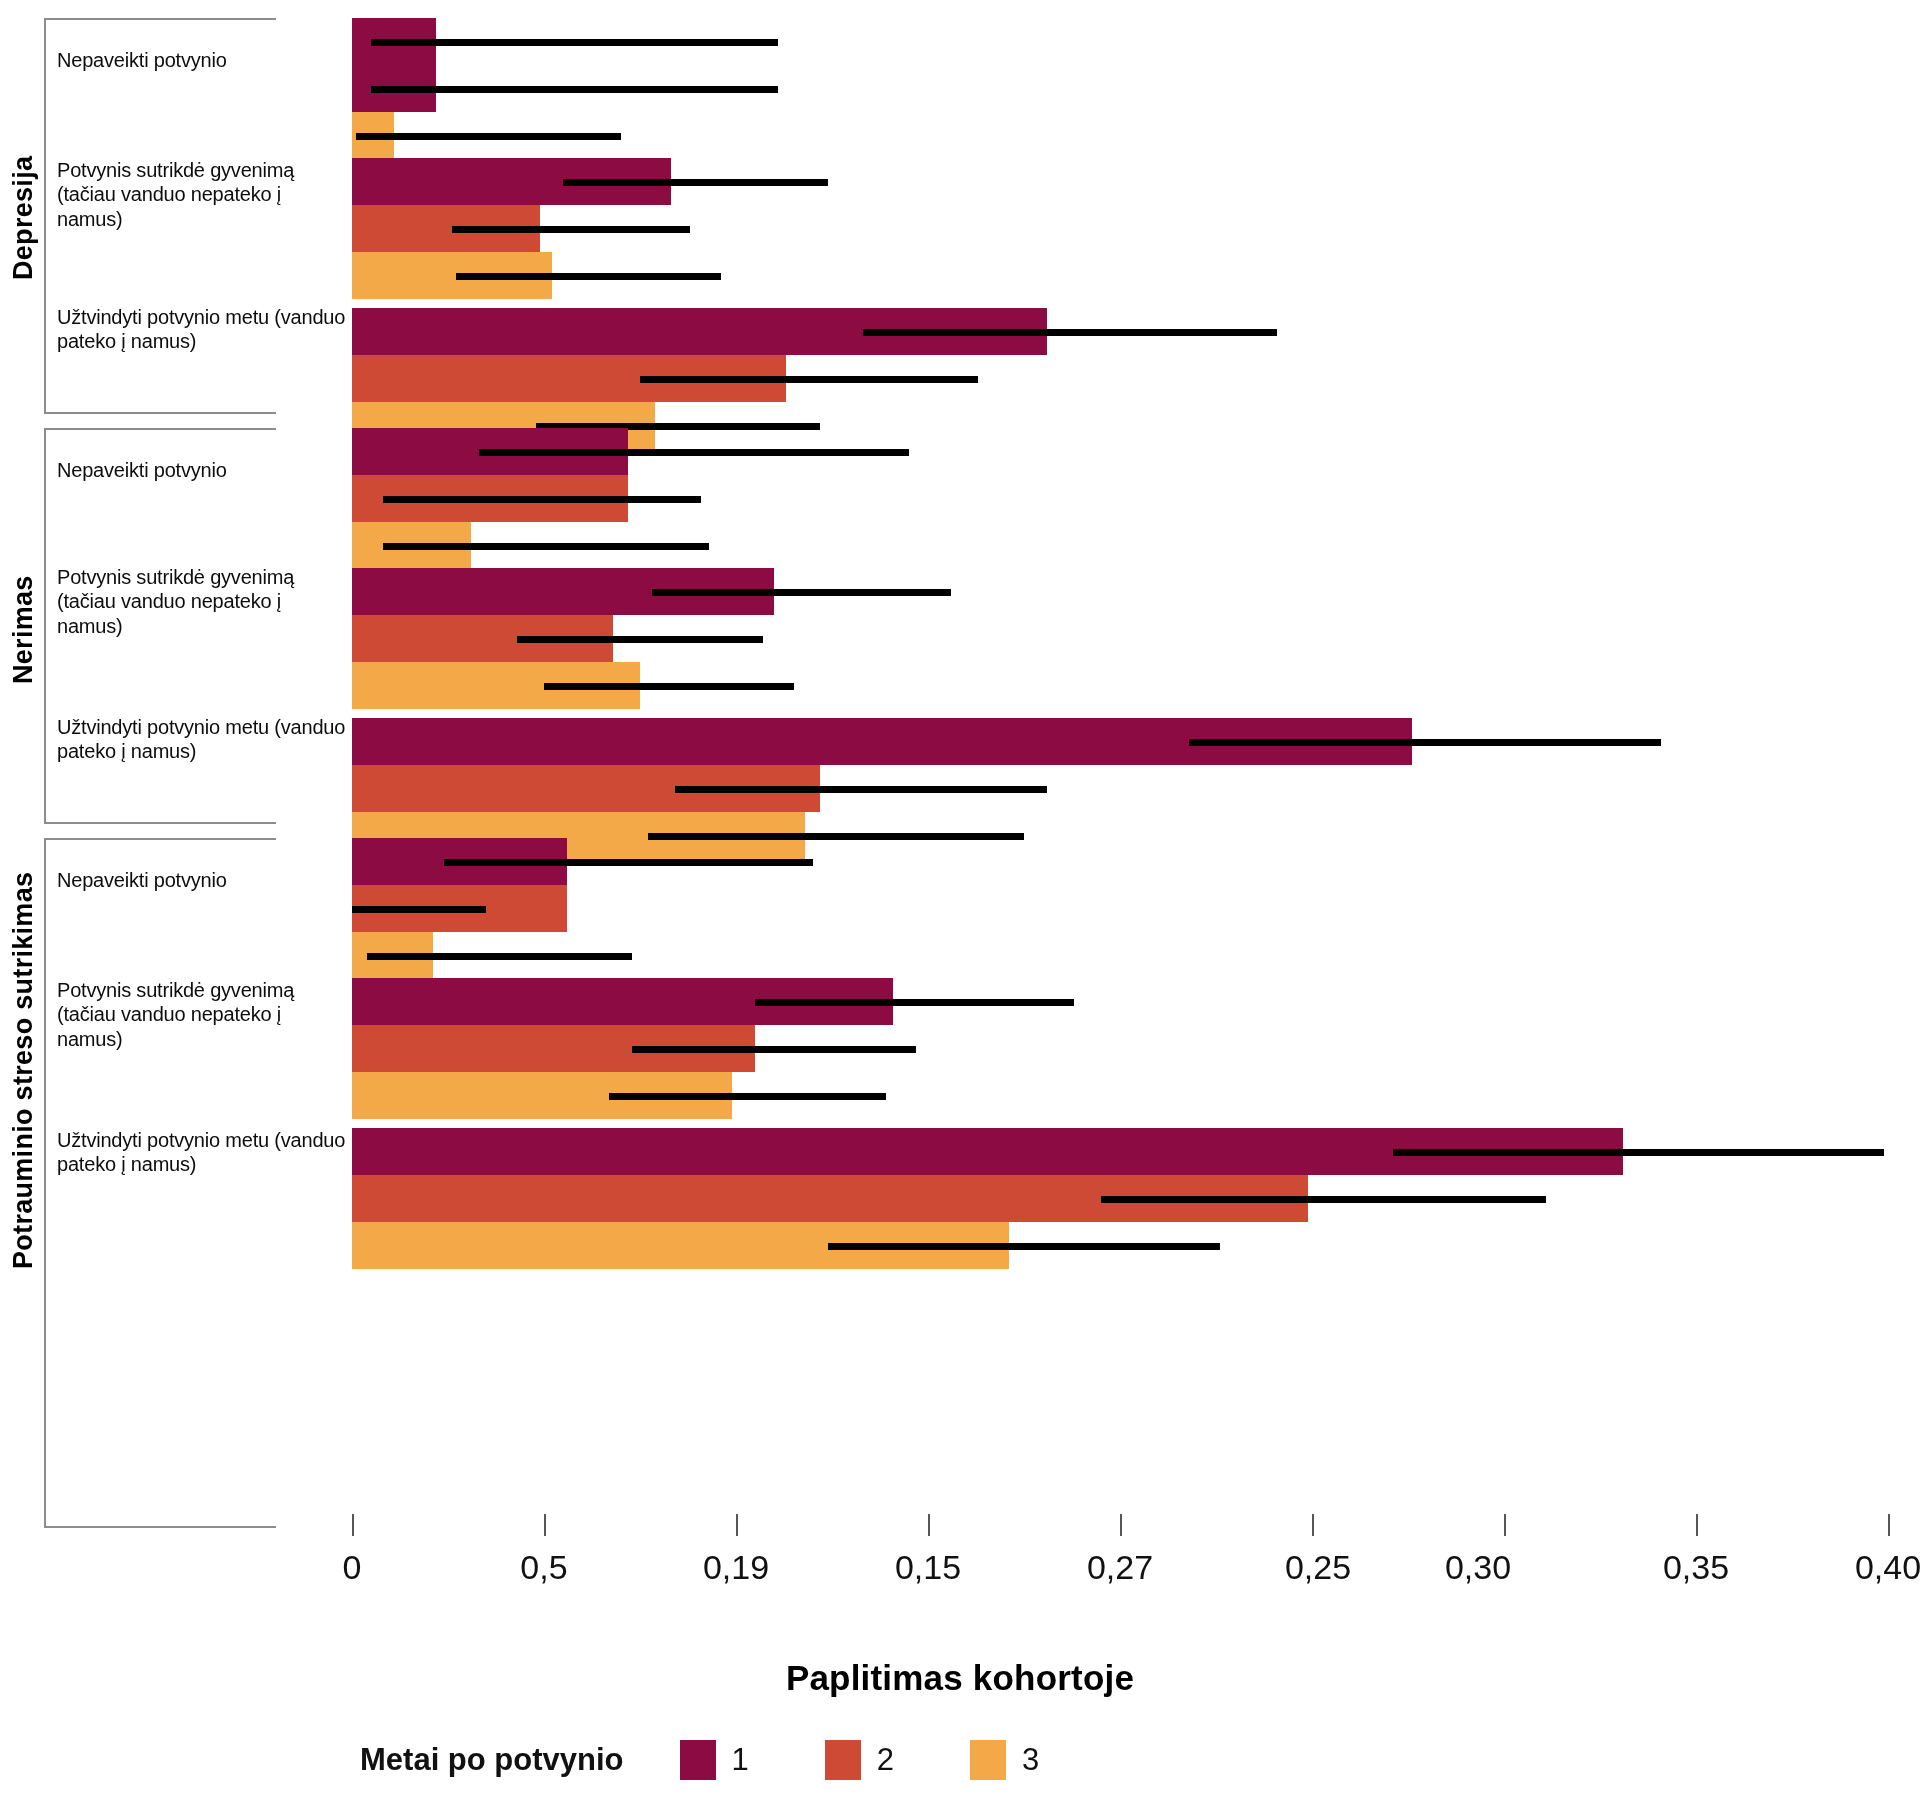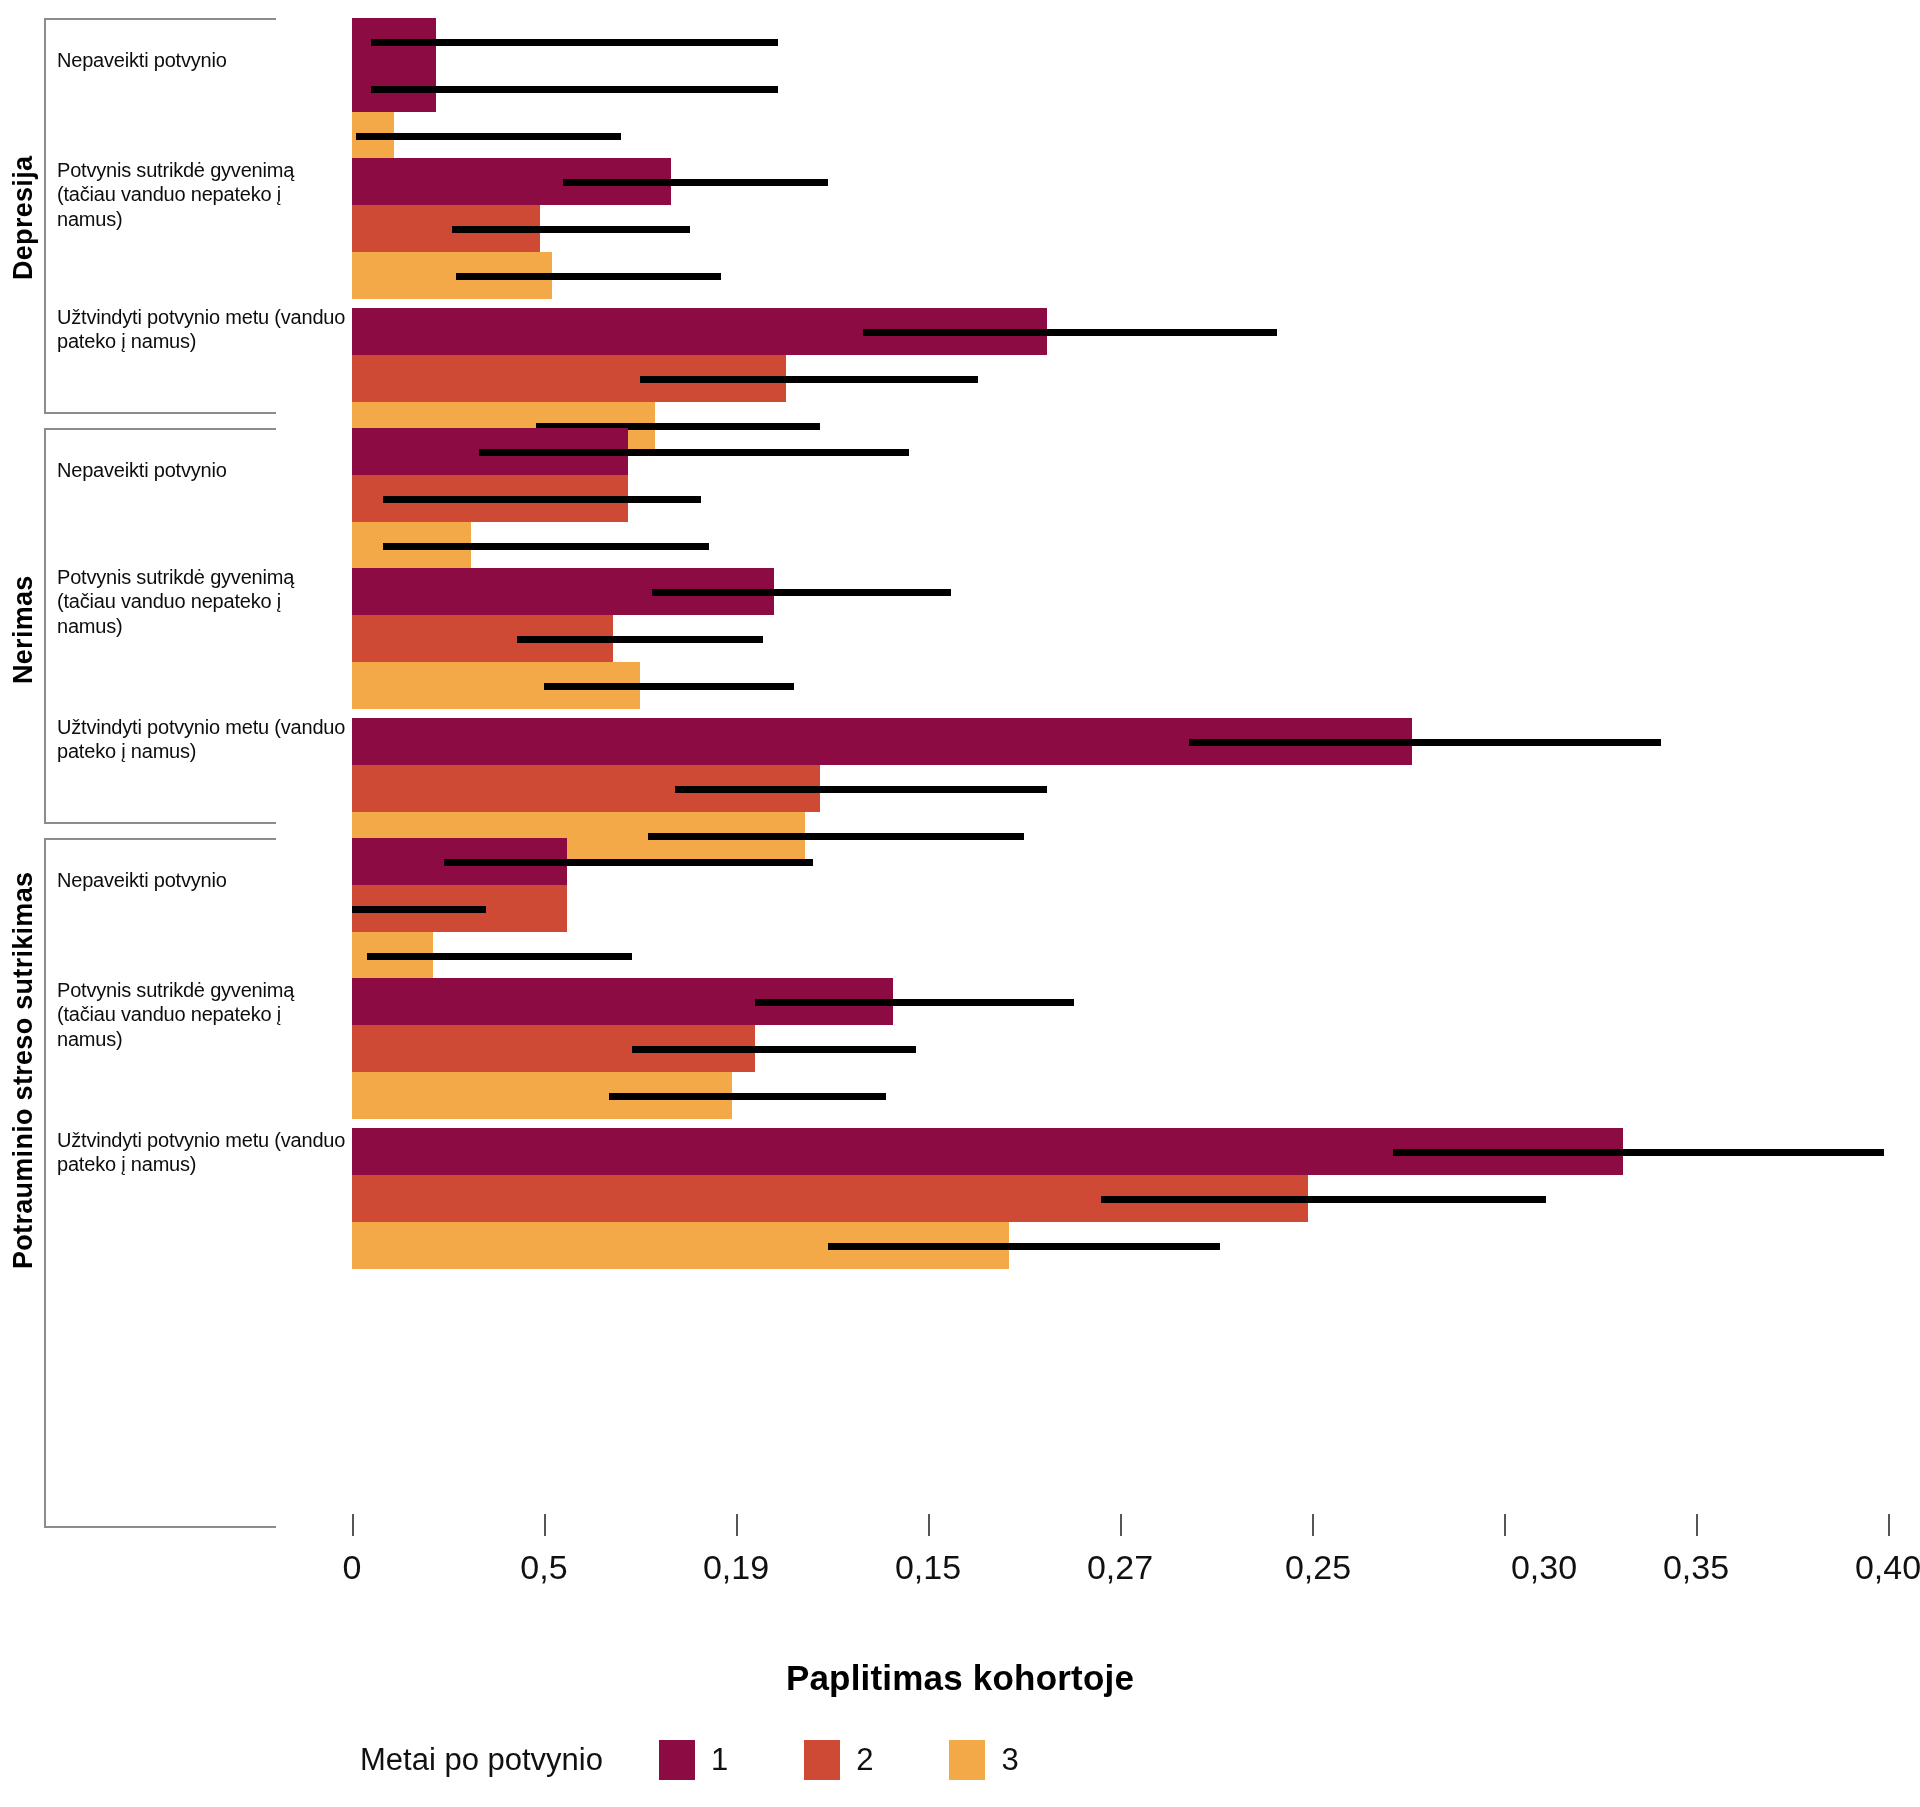--- a/index.html
+++ b/index.html
@@ -93,21 +93,21 @@
   
   .legend{
     position:absolute;
     top:1740px;
     left:360px;
     display:flex;
     align-items:center;
     gap:0px;
     font-size:31px;
   }
-  .legend-title{font-weight:normal;margin-right:56px;white-space:nowrap;}
+  .legend-title{font-weight:bold;margin-right:56px;white-space:nowrap;}
   .legend-item{display:flex;align-items:center;margin-right:76px;}
   .legend-swatch{width:36px;height:40px;margin-right:16px;}
   .legend-line{width:62px;height:7px;background:#000;margin-right:18px;}
   .legend-label{white-space:nowrap;}
 </style>
 </head>
 <body>
 
 <div class="chart-root">
 
@@ -249,21 +249,21 @@
       <div class="tick-label" style="left: 192px;">0,5</div>
       <div class="tick" style="left: 384px;"></div>
       <div class="tick-label" style="left: 384px;">0,19</div>
       <div class="tick" style="left: 576px;"></div>
       <div class="tick-label" style="left: 576px;">0,15</div>
       <div class="tick" style="left: 768px;"></div>
       <div class="tick-label" style="left: 768px;">0,27</div>
       <div class="tick" style="left: 960px;"></div>
       <div class="tick-label" style="left: 960px; margin-left: 6px;">0,25</div>
       <div class="tick" style="left: 1152px;"></div>
-      <div class="tick-label" style="left: 1192px; text-align: center;">0,30</div>
+      <div class="tick-label" style="left: 1126px; text-align: center;">0,30</div>
       <div class="tick" style="left: 1344px;"></div>
       <div class="tick-label" style="left: 1344px;">0,35</div>
       <div class="tick" style="left: 1536px;"></div>
       <div class="tick-label" style="left: 1536px;">0,40</div>
     </div>
 
   <div class="axis-title">Paplitimas kohortoje</div>
 
   <div class="legend">
     <span class="legend-title">Metai po potvynio</span>

